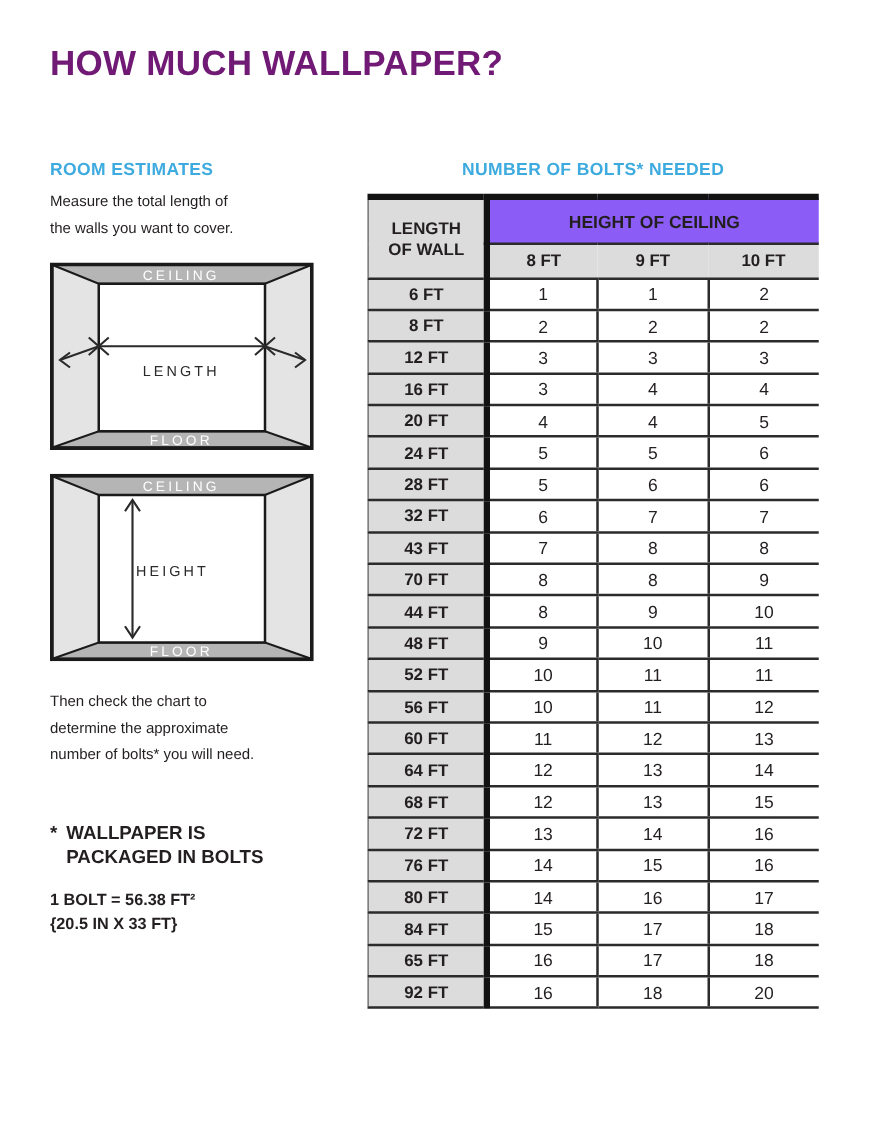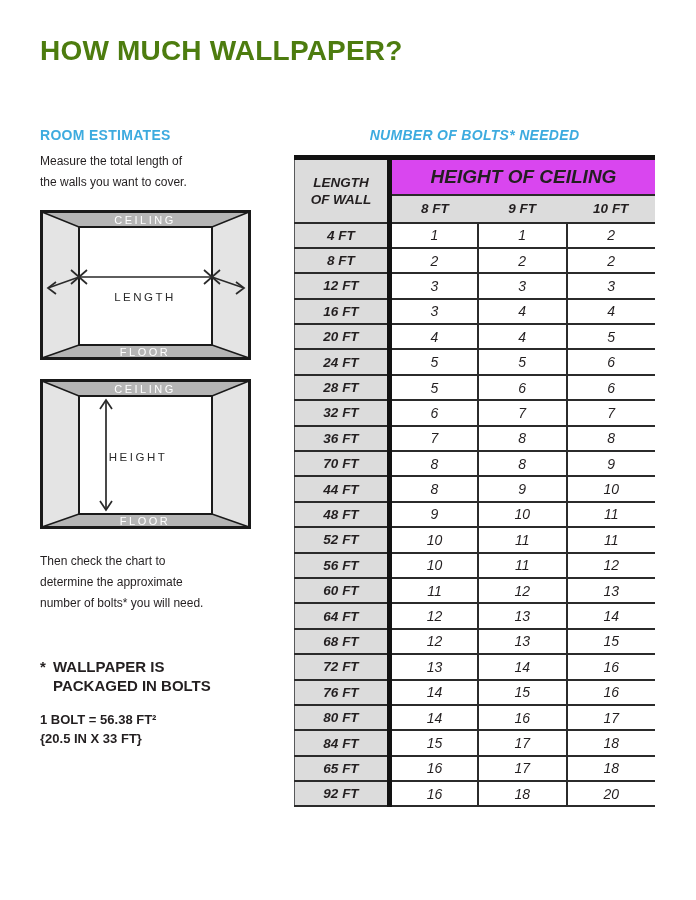--- a/index.html
+++ b/index.html
@@ -8,21 +8,21 @@
     position:relative;
     width:696px; height:900px;
     background:#ffffff;
     font-family:"Liberation Sans", sans-serif;
     color:#231f20;
     overflow:hidden;
   }
   .page-title {
     position:absolute; left:40px; top:35px;
     font-size:28px; font-weight:bold; letter-spacing:0.2px;
-    color:#4d7c0f;
+    color:#701a75;
   }
   .section-heading {
     font-size:14px; font-weight:bold; color:#3dabdf; letter-spacing:0.3px;
   }
   
   .left-col { position:absolute; left:40px; top:127px; width:232px; }
   .left-col .section-heading { margin-bottom:8px; }
   .instruction {
     font-size:12px; line-height:21px; color:#231f20; white-space:pre-line;
   }
@@ -34,36 +34,36 @@
   .instr-3 { margin-bottom:43px; }
   .footnote {
     display:flex; font-size:15px; line-height:19px; font-weight:bold;
     margin-bottom:15px;
   }
   .footnote .star { width:13px; }
   .footnote .footnote-text { white-space:pre-line; }
   .bolt-info { font-size:13px; line-height:19px; font-weight:bold; white-space:pre-line; }
   .svg-label { letter-spacing:2.5px; }
   
-  .right-col { position:absolute; left:294px; top:127px; width:361px;font-style:italic; }
+  .right-col { position:absolute; left:294px; top:127px; width:361px; }
   .right-col .section-heading { text-align:center; margin-bottom:12px; }
   table.bolts {
     border-collapse:collapse; table-layout:fixed; width:361px;
     border-top:5px solid #121212;
   }
   table.bolts th, table.bolts td { text-align:center; vertical-align:middle; }
   .corner-cell {
     width:95px; background:#dcdcdc;
     border-left:1px solid #58595b; border-right:5px solid #121212;
     border-bottom:2px solid #2b2b2b;
     font-size:13.5px; font-weight:bold; line-height:17px; white-space:pre-line;
   }
   .group-cell {
-    background:#d946ef; border-bottom:2px solid #2b2b2b;
-    font-size:19px; font-weight:bold; height:37px;
+    background:#8b5cf6; border-bottom:2px solid #2b2b2b;
+    font-size:14px; font-weight:bold; height:37px;
   }
   .ft-cell {
     background:#dcdcdc; border-bottom:2px solid #2b2b2b;
     font-size:13.5px; font-weight:bold; height:28px;
   }
   table.bolts tbody th {
     background:#dcdcdc;
     border-left:1px solid #58595b; border-right:5px solid #121212;
     border-bottom:2px solid #2b2b2b;
     font-size:13.5px; font-weight:bold; height:25.4px;
@@ -146,21 +146,21 @@
           <th class="group-cell" colspan="3">HEIGHT OF CEILING</th>
         </tr>
         <tr>
           <th class="ft-cell">8 FT</th>
           <th class="ft-cell">9 FT</th>
           <th class="ft-cell">10 FT</th>
         </tr>
       </thead>
       <tbody>
           <tr>
-            <th>4 FT</th>
+            <th>6 FT</th>
             <td>1</td>
             <td>1</td>
             <td>2</td>
           </tr>
           <tr>
             <th>8 FT</th>
             <td>2</td>
             <td>2</td>
             <td>2</td>
           </tr>
@@ -194,21 +194,21 @@
             <td>6</td>
             <td>6</td>
           </tr>
           <tr>
             <th>32 FT</th>
             <td>6</td>
             <td>7</td>
             <td>7</td>
           </tr>
           <tr>
-            <th>36 FT</th>
+            <th>43 FT</th>
             <td>7</td>
             <td>8</td>
             <td>8</td>
           </tr>
           <tr>
             <th>70 FT</th>
             <td>8</td>
             <td>8</td>
             <td>9</td>
           </tr>

